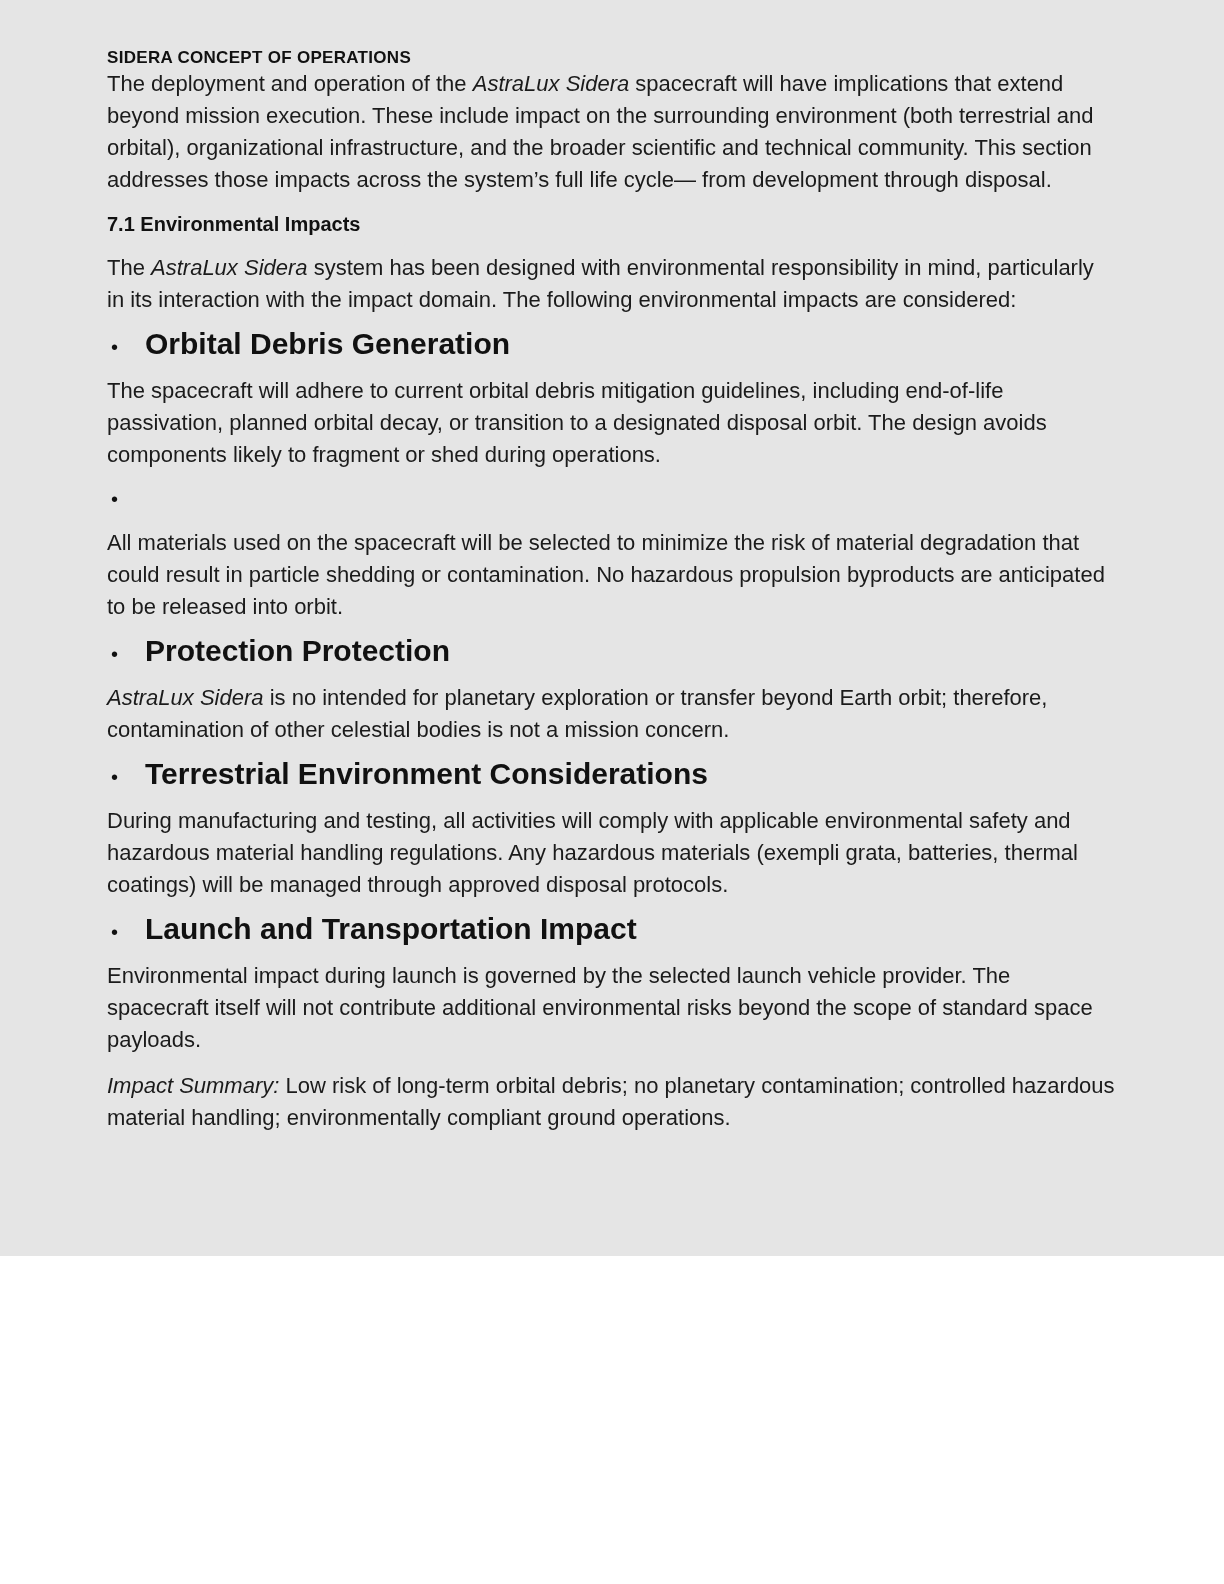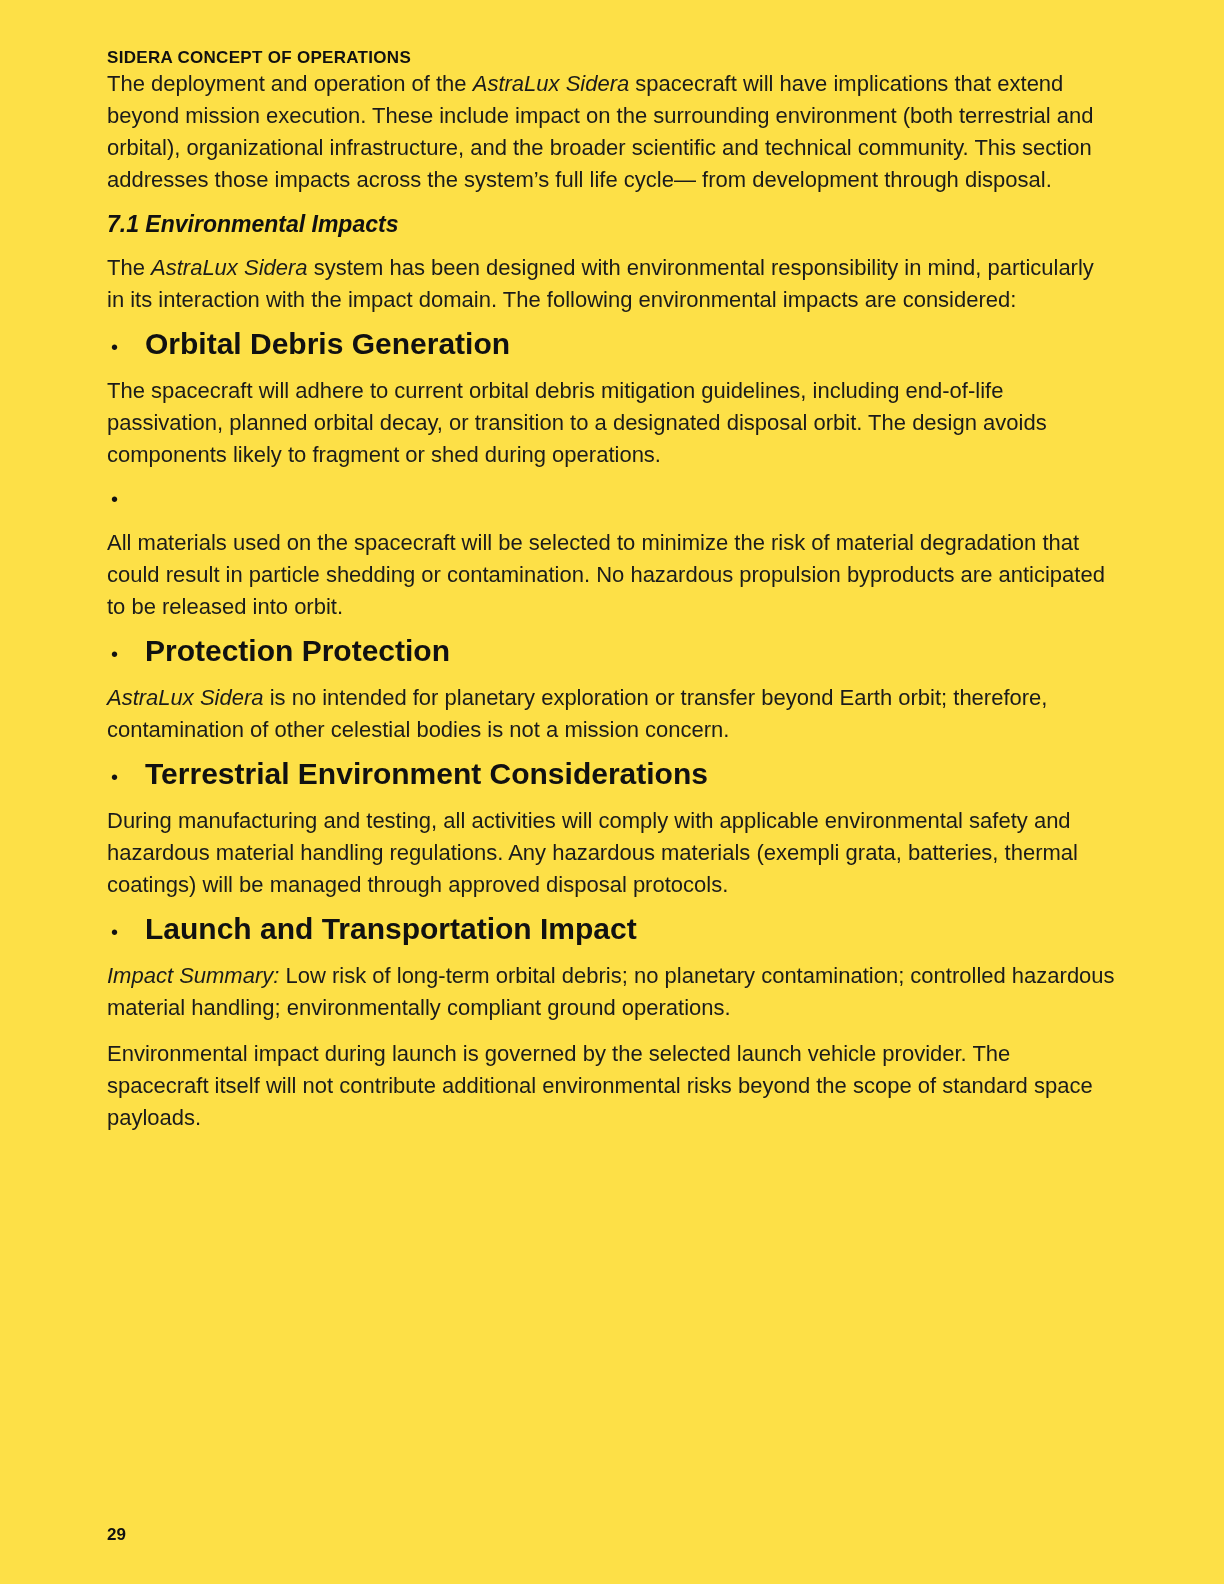--- a/index.html
+++ b/index.html
@@ -1,20 +1,20 @@
 <!DOCTYPE html>
 <html><head>
 <meta charset="utf-8">
 <style>
   html, body { margin: 0; padding: 0; background: #ffffff; }
   .page {
     position: relative;
     width: 1224px;
-    height: 1584px;
-    background: #fde047;
+    height: 1256px;
+    background: #e5e5e5;
     font-family: "Liberation Sans", sans-serif;
     color: #1b1b1b;
     overflow: hidden;
   }
   .content {
     position: absolute;
     left: 107px;
     right: 107px;
     top: 0;
   }
@@ -37,25 +37,24 @@
   p.body-paragraph {
     margin: 0 0 14px 0;
     font-size: 22px;
     line-height: 32px;
     font-weight: 400;
     color: #1b1b1b;
   }
   p.body-paragraph em { font-style: italic; margin-top: 8px; }
   h2.subsection-heading {
     margin: 4px 0 14px 0;
-    font-size: 23px;
+    font-size: 20px;
     line-height: 28px;
     font-weight: bold;
     color: #111111;
-    font-style: italic;
   }
   .bullet-item {
     display: flex;
     align-items: baseline;
     margin: 0 0 14px 0;
     line-height: 28px;
   }
   .bullet-marker {
     width: 38px;
     flex: 0 0 38px;
@@ -119,21 +118,21 @@
         <p class="body-paragraph"><em>AstraLux Sidera</em><span> is no intended for planetary exploration or transfer beyond Earth orbit; therefore, contamination of other celestial bodies is not a mission concern.</span></p>
         <div class="bullet-item">
           <span class="bullet-marker">•</span>
           <span class="bullet-label">Terrestrial Environment Considerations</span>
         </div>
         <p class="body-paragraph"><span>During manufacturing and testing, all activities will comply with applicable environmental safety and hazardous material handling regulations. Any hazardous materials (exempli grata, batteries, thermal coatings) will be managed through approved disposal protocols.</span></p>
         <div class="bullet-item">
           <span class="bullet-marker">•</span>
           <span class="bullet-label">Launch and Transportation Impact</span>
         </div>
+        <p class="body-paragraph"><span>Environmental impact during launch is governed by the selected launch vehicle provider. The spacecraft itself will not contribute additional environmental risks beyond the scope of standard space payloads.</span></p>
         <p class="body-paragraph"><em>Impact Summary:</em><span> Low risk of long-term orbital debris; no planetary contamination; controlled hazardous material handling; environmentally compliant ground operations.</span></p>
-        <p class="body-paragraph"><span>Environmental impact during launch is governed by the selected launch vehicle provider. The spacecraft itself will not contribute additional environmental risks beyond the scope of standard space payloads.</span></p>
       </div>
   </div>
 
   <div class="page-footer">
     <span class="footer-page-number">29</span>
   </div>
 </div>
 
 </body></html>

